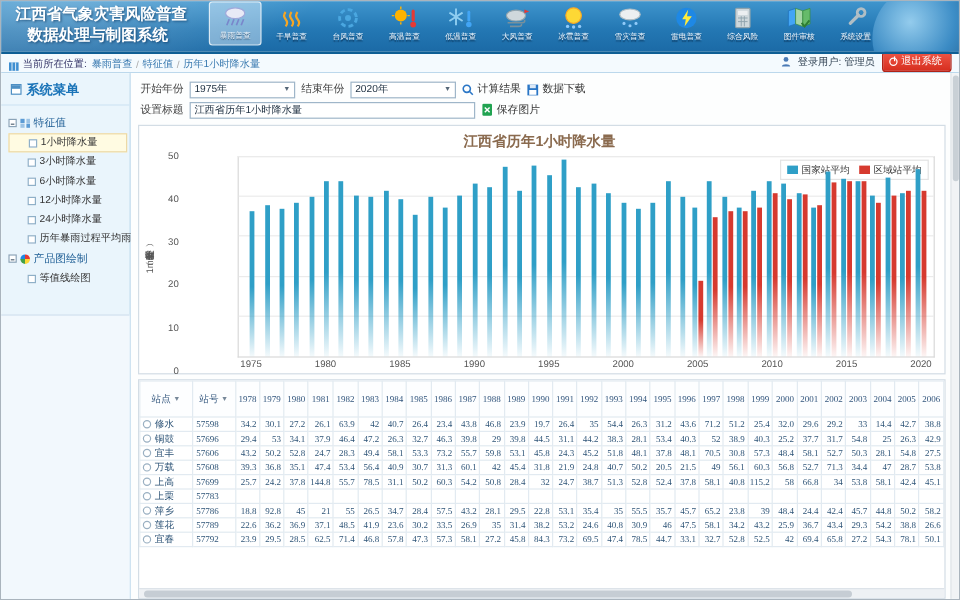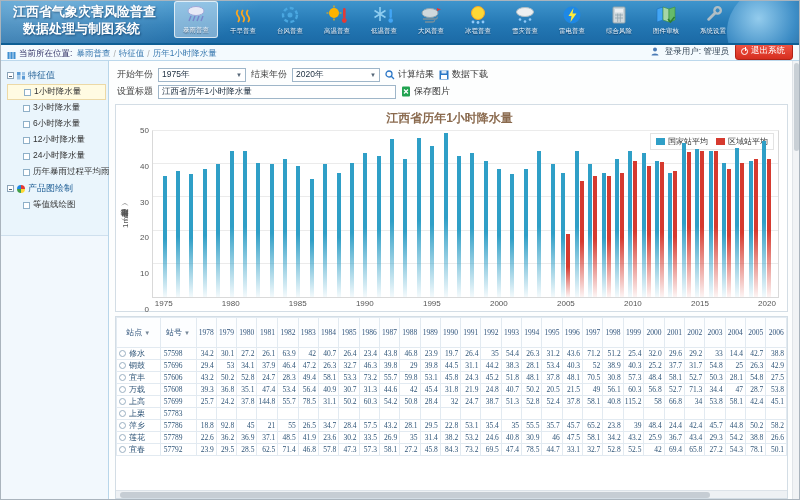--- a/index.html
+++ b/index.html
@@ -63,21 +63,21 @@
   .linkbtn { display:flex; align-items:center; gap:3px; font-size:9px; color:#333; cursor:pointer; white-space:nowrap; }
   .ttl-input { width:238px; height:14px; border:1px solid #9fb6c9; font-size:8.5px; padding:0 3px; color:#234; }
 
   
   .chart-panel { border:1px solid #d3dde5; background:#fff; margin:2px 2px 0 2px; padding:3px 8px 2px 4px; position:relative; }
   .chart-title { text-align:center; font-size:12px; font-weight:bold; color:#8a6a4e; padding:2px 0 3px 0; }
   .chart-body { display:flex; }
   .y-axis-label { writing-mode:vertical-rl; transform:rotate(180deg); font-size:8px; color:#555; display:flex; align-items:center; justify-content:center; width:12px; }
   .yticks { position:relative; width:20px; }
   .yticks span { position:absolute; right:3px; transform:translateY(50%); font-size:8px; color:#555; }
-  .plot-col { flex:1; min-width:0; }
+  .plot-col { flex:1; min-width:0;margin-left:46px; }
   .plot { position:relative; height:168px; border:1px solid #d9d9d9; border-top-color:#eee; background:#fff; }
   .gline { position:absolute; left:0; right:0; height:1px; background:#ebebeb; }
   .bars { position:absolute; inset:0; display:flex; align-items:flex-end; padding:0 5px; }
   .bargroup { flex:1; display:flex; justify-content:center; align-items:flex-end; gap:1px; height:100%; }
   .bar { width:4px; }
   .bar.blue { background:linear-gradient(180deg,#2f9fc7 0%,#2f9fc7 52%,rgba(47,159,199,.05) 100%); }
   .bar.red { background:linear-gradient(180deg,#d63a2f 0%,#d63a2f 52%,rgba(214,58,47,.05) 100%); }
   .xlabels { display:flex; padding:0 5px; height:11px; }
   .xslot { flex:1; position:relative; }
   .xslot span { position:absolute; left:50%; transform:translateX(-50%); top:1px; font-size:8px; color:#555; }
@@ -263,20 +263,24 @@
       <span class="logout-btn">
           <span class="pwr"></span>
           <span>退出系统</span>
         </span>
     </span>
   </div>
 
   <div class="main">
 
     <div class="sidebar">
+      <div class="sb-title">
+        <span class="sb-win-ic"></span>
+        <span>系统菜单</span>
+      </div>
       <div class="sb-tree" id="sbtree">
           <div class="tree-group">
             <span class="toggle"></span>
             <span class="grid-ic"></span>
             <span>特征值</span>
           </div>
           <div class="tree-item active">
             <span class="cbox"></span>
             <span>1小时降水量</span>
           </div>
@@ -820,21 +824,21 @@
                   <td class="sid">57608</td>
                   <td class="val">39.3</td>
                   <td class="val">36.8</td>
                   <td class="val">35.1</td>
                   <td class="val">47.4</td>
                   <td class="val">53.4</td>
                   <td class="val">56.4</td>
                   <td class="val">40.9</td>
                   <td class="val">30.7</td>
                   <td class="val">31.3</td>
-                  <td class="val">44.6</td>
+                  <td class="val">60.1</td>
                   <td class="val">42</td>
                   <td class="val">45.4</td>
                   <td class="val">31.8</td>
                   <td class="val">21.9</td>
                   <td class="val">24.8</td>
                   <td class="val">40.7</td>
                   <td class="val">50.2</td>
                   <td class="val">20.5</td>
                   <td class="val">21.5</td>
                   <td class="val">49</td>

